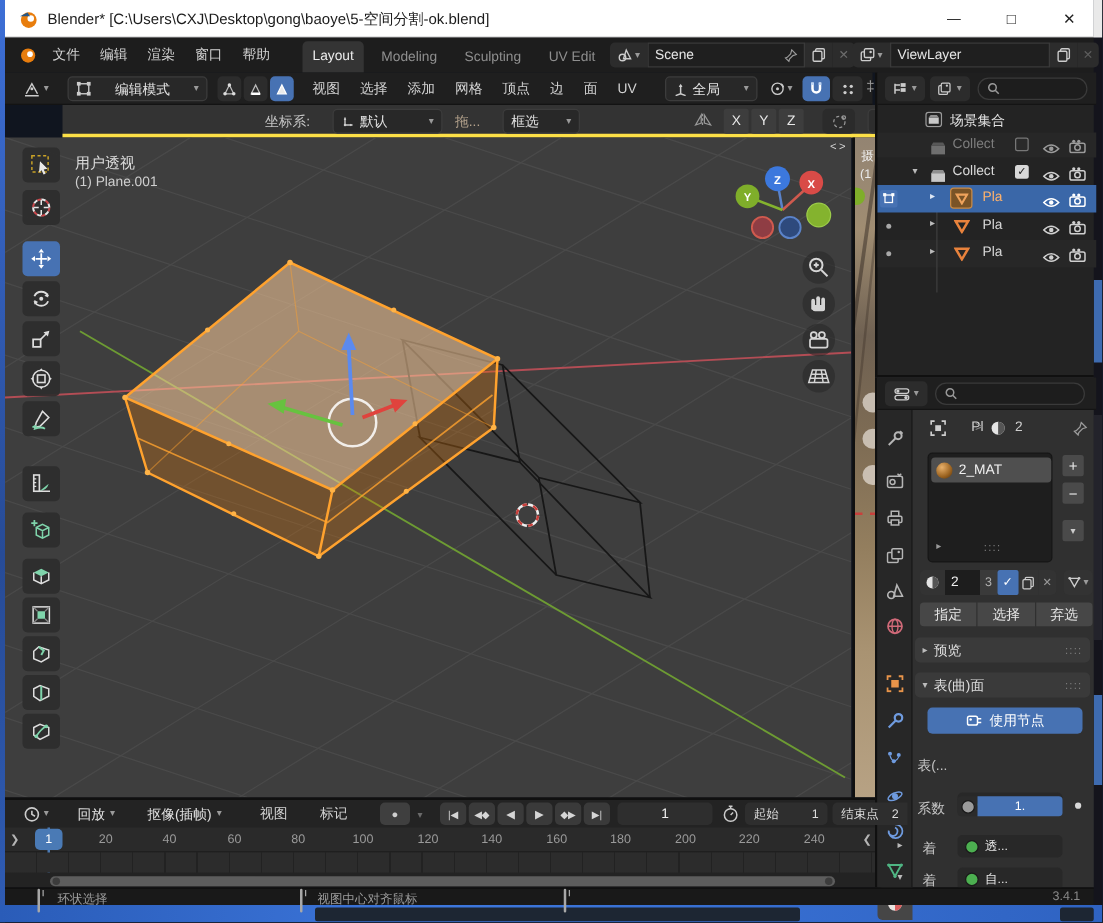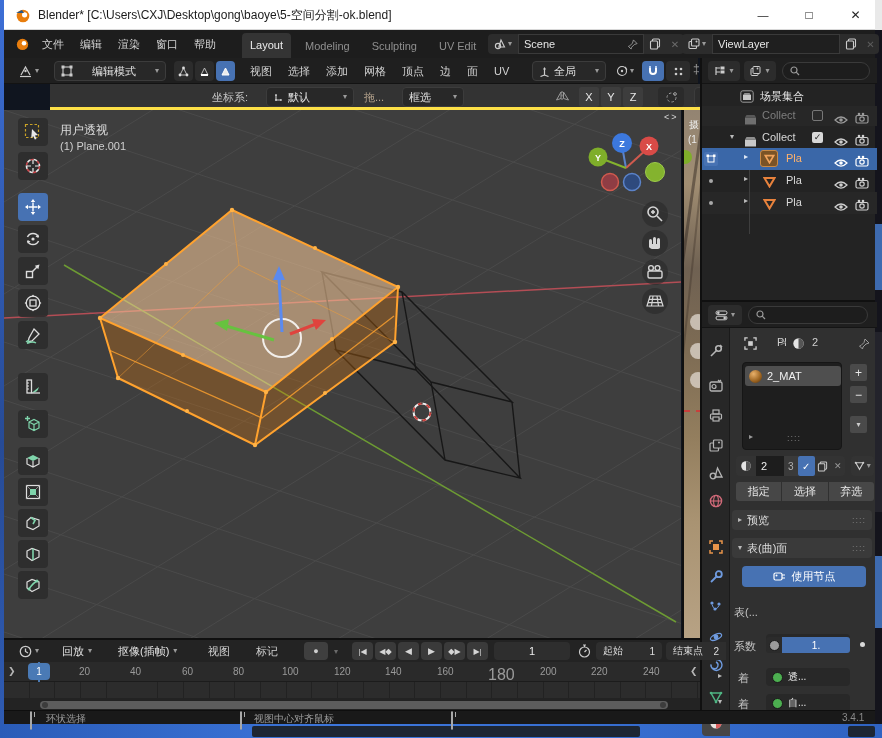--- a/index.html
+++ b/index.html
@@ -936,21 +936,21 @@
 
     <div class="abs" style="left:0;top:22px;width:696px;height:20px;background:#2a2a2a;border-bottom:1px solid #1c1c1c;">
       <span class="abs" style="left:75px;top:4px;font-size:10px;color:#9a9a9a;">20</span>
       <span class="abs" style="left:126px;top:4px;font-size:10px;color:#9a9a9a;">40</span>
       <span class="abs" style="left:178px;top:4px;font-size:10px;color:#9a9a9a;">60</span>
       <span class="abs" style="left:229px;top:4px;font-size:10px;color:#9a9a9a;">80</span>
       <span class="abs" style="left:278px;top:4px;font-size:10px;color:#9a9a9a;">100</span>
       <span class="abs" style="left:330px;top:4px;font-size:10px;color:#9a9a9a;">120</span>
       <span class="abs" style="left:381px;top:4px;font-size:10px;color:#9a9a9a;">140</span>
       <span class="abs" style="left:433px;top:4px;font-size:10px;color:#9a9a9a;">160</span>
-      <span class="abs" style="left:484px;top:4px;font-size:16px;color:#9a9a9a;">180</span>
+      <span class="abs" style="left:484px;top:4px;font-size:10px;color:#9a9a9a;">180</span>
       <span class="abs" style="left:536px;top:4px;font-size:10px;color:#9a9a9a;">200</span>
       <span class="abs" style="left:587px;top:4px;font-size:10px;color:#9a9a9a;">220</span>
       <span class="abs" style="left:639px;top:4px;font-size:10px;color:#9a9a9a;">240</span>
       <span class="abs" style="left:4px;top:4px;color:#b5b5b5;font-size:9px;">❯</span>
       <span class="abs" style="left:686px;top:4px;color:#b5b5b5;font-size:9px;">❮</span>
     </div>
 
     <div class="abs" style="left:34px;top:22px;width:2px;height:36px;background:#4a7ab5;"></div>
     <div class="abs" style="left:24px;top:23px;width:22px;height:17px;background:#4a7ab5;border-radius:4px;display:flex;align-items:center;justify-content:center;color:#fff;font-size:10px;">
         <span>1</span>

